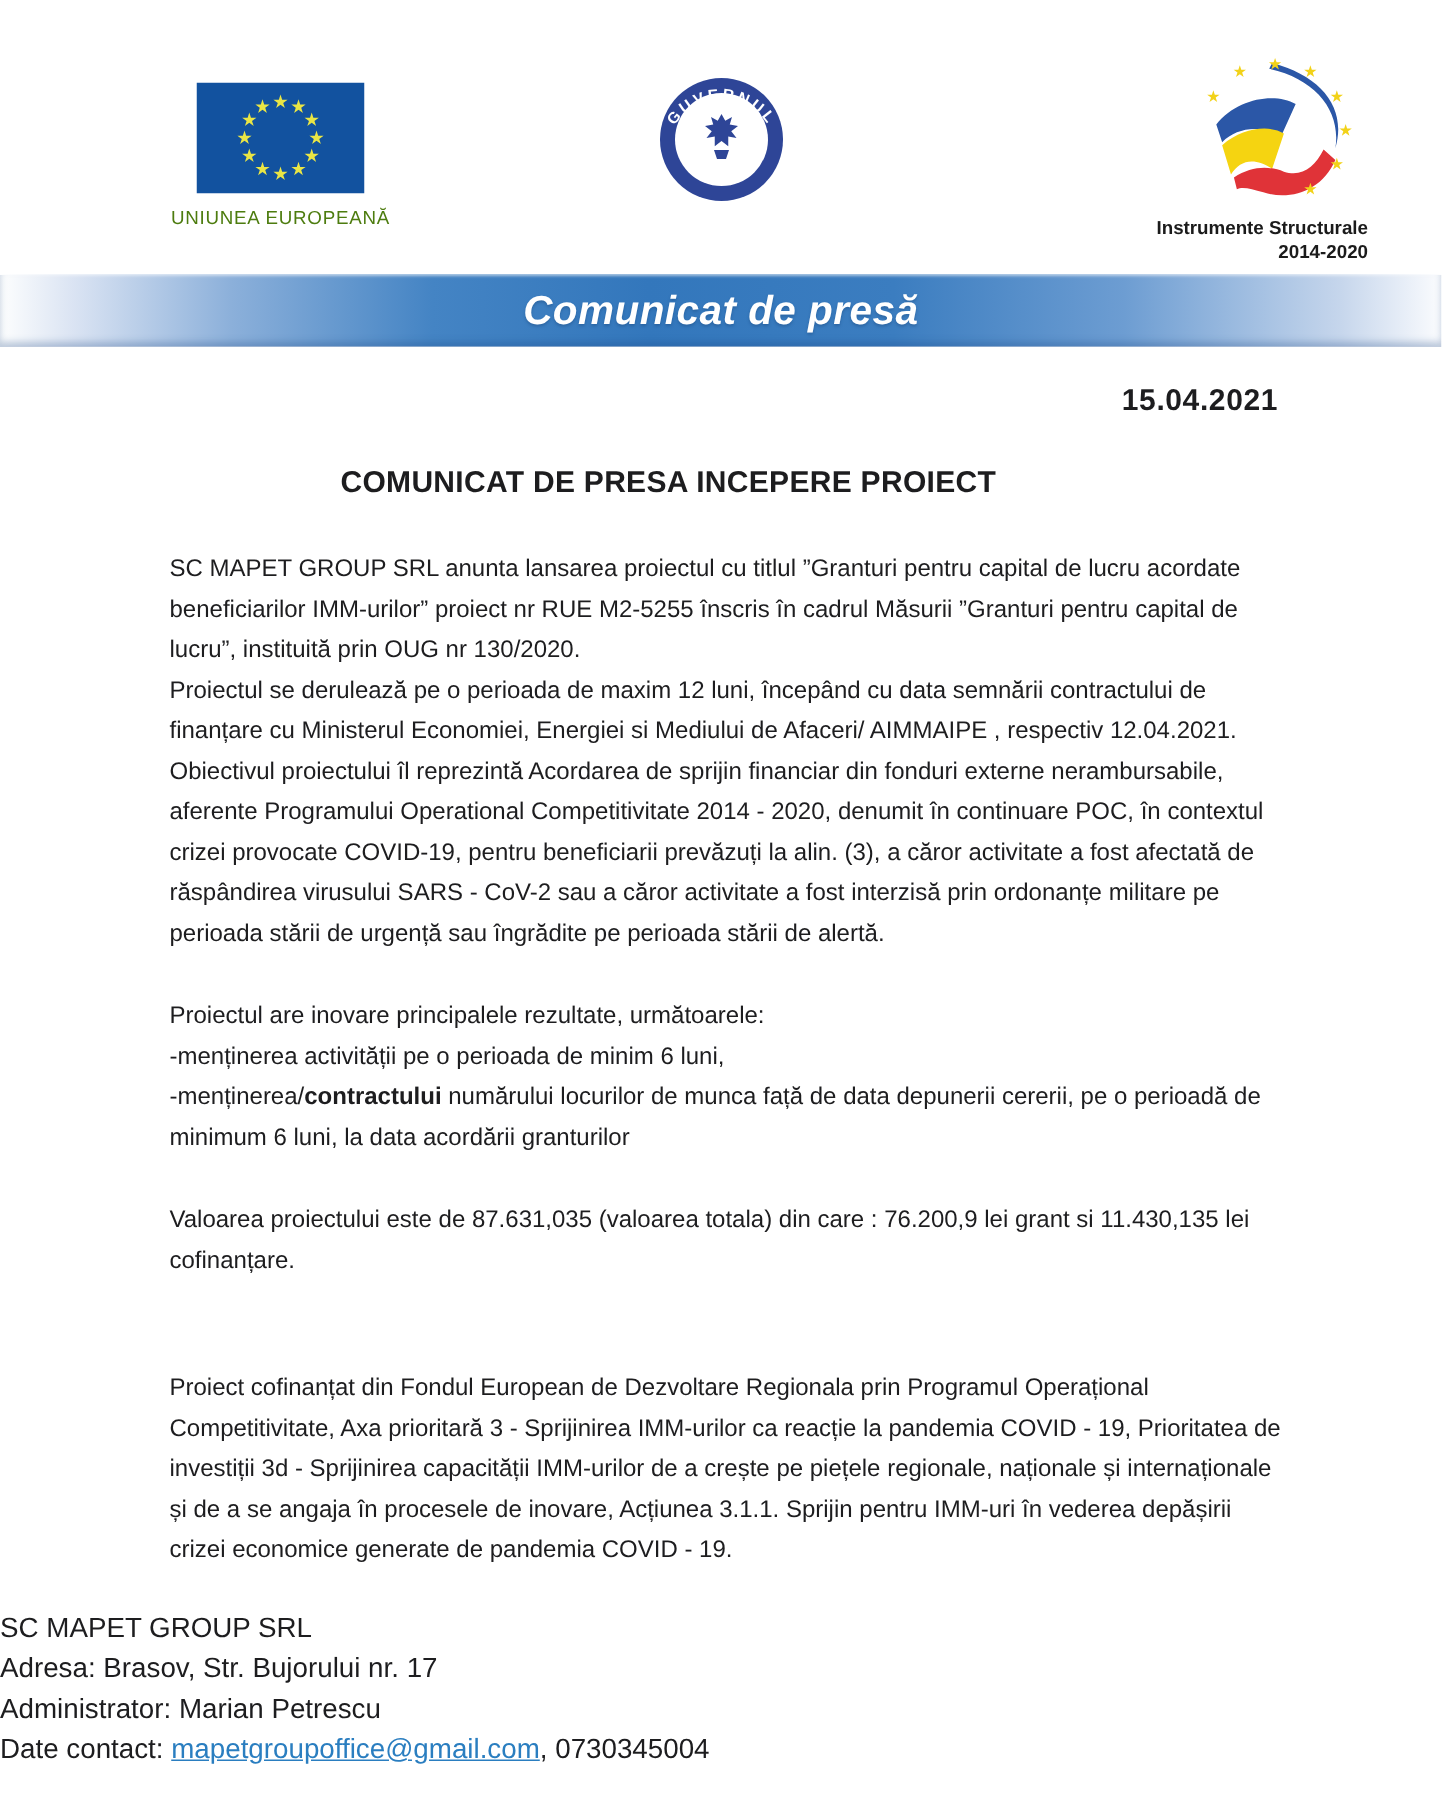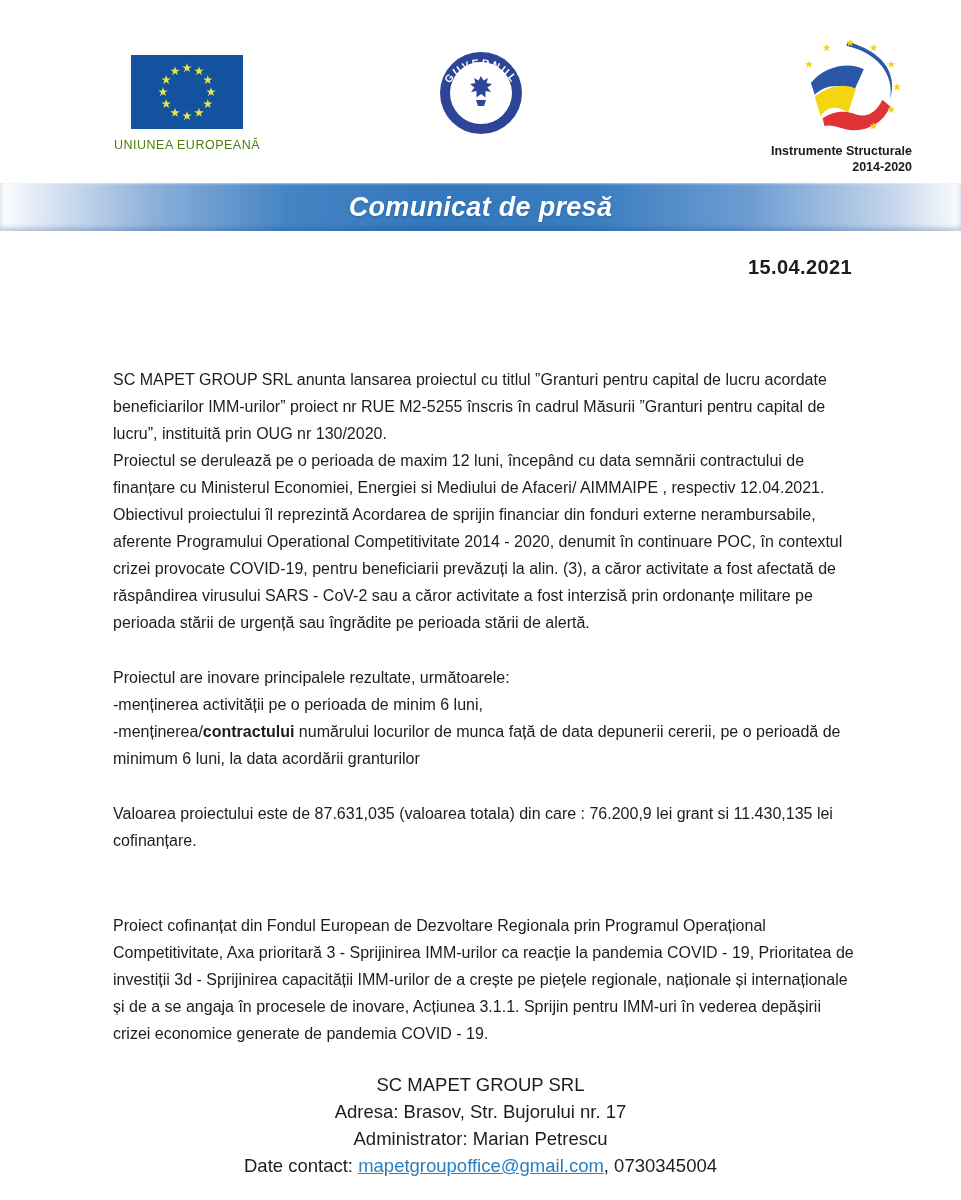--- a/index.html
+++ b/index.html
@@ -56,21 +56,21 @@
   }
   .body-text p { margin:0; }
   .p-results { margin-top:28px !important; }
   .p-value   { margin-top:28px !important; }
   .p-cofin   { margin-top:58px !important; }
   .bold-inline { font-weight:bold; }
 
   
   .footer {
     position:absolute; left:0; top:1071px; width:961px;
-    text-align:center; font-size:18.5px; line-height:27px;
+    font-size:18.5px; line-height:27px;
   }
   .footer a {
     color:#2a7ec0; text-decoration:underline; cursor:pointer;
   }
 </style>
 </head>
 <body>
 
 <div class="page">
 
@@ -141,20 +141,21 @@
       <div>Instrumente Structurale</div>
       <div>2014-2020</div>
     </div>
   </div>
 
   <div class="banner">
     <div class="banner-title">Comunicat de presă</div>
   </div>
 
   <div class="doc-date">15.04.2021</div>
+  <div class="doc-title">COMUNICAT DE PRESA INCEPERE PROIECT</div>
 
   <div class="body-text">
     <p>
       <span>SC MAPET GROUP SRL anunta lansarea proiectul cu titlul ”Granturi pentru capital de lucru acordate beneficiarilor IMM-urilor” proiect  nr RUE M2-5255 înscris în cadrul Măsurii ”Granturi pentru capital de lucru”, instituită prin OUG nr 130/2020.</span><br>
       <span>Proiectul se derulează pe o perioada de maxim 12 luni, începând cu data semnării contractului de finanțare cu Ministerul Economiei, Energiei si Mediului de Afaceri/ AIMMAIPE , respectiv 12.04.2021.</span><br>
       <span>Obiectivul proiectului îl reprezintă Acordarea de sprijin financiar din fonduri externe nerambursabile, aferente Programului Operational Competitivitate 2014 - 2020, denumit în continuare POC, în contextul crizei provocate COVID-19, pentru beneficiarii prevăzuți la alin. (3), a căror activitate a fost afectată de răspândirea virusului SARS - CoV-2 sau a căror activitate a fost interzisă prin ordonanțe militare pe perioada stării de urgență sau îngrădite pe perioada stării de alertă.</span>
     </p>
 
     <p class="p-results">
       <span>Proiectul are inovare principalele rezultate, următoarele:</span><br>

